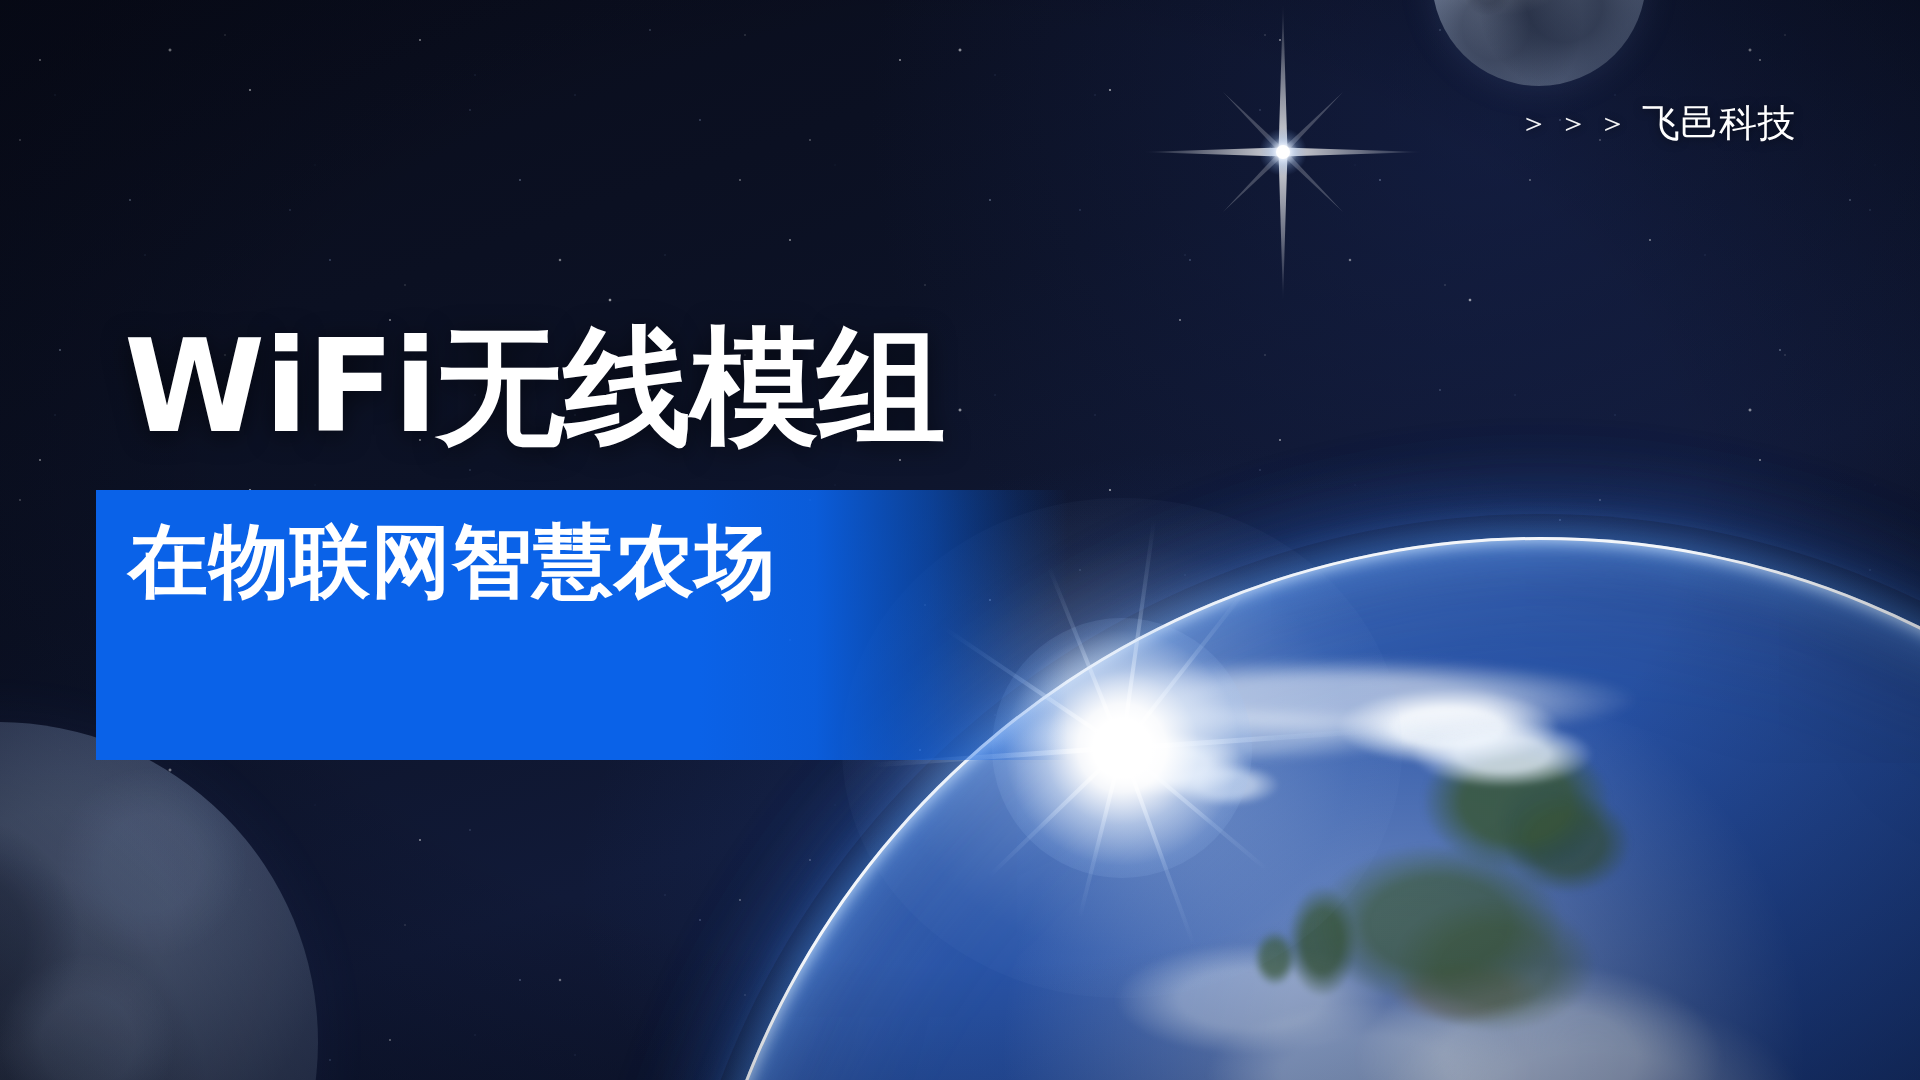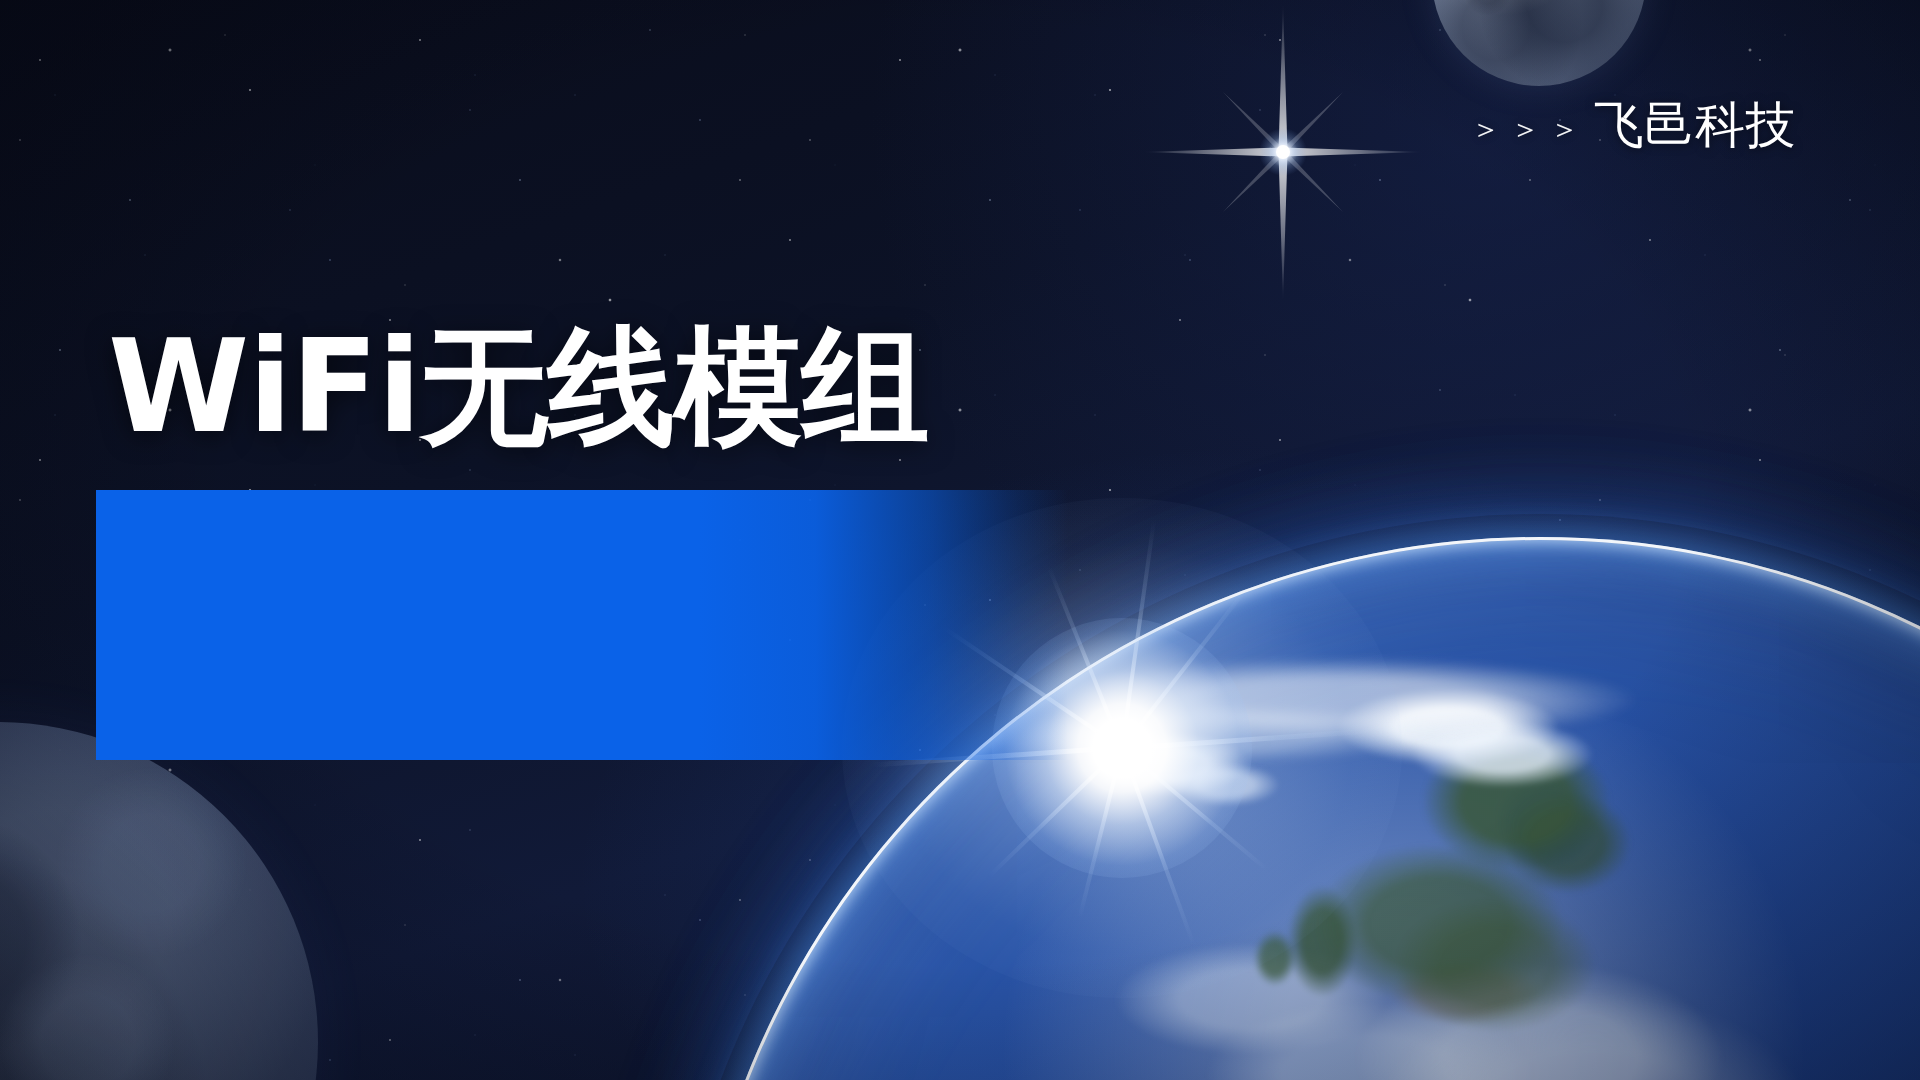--- a/index.html
+++ b/index.html
@@ -215,28 +215,28 @@
     display:flex; align-items:center;
     color:#fff;
     letter-spacing:.5px;
     text-shadow:0 1px 10px rgba(0,0,0,.55);
   }
   .logo .chev {
     font-size:30px; font-weight:400; line-height:1;
     margin-right:14px; color:#ffffff; opacity:.95;
   }
   .logo .brand {
-    font-size:50px; font-weight:400; line-height:1;
-    font-family:Liberation Mono, monospace;
+    font-size:38px; font-weight:400; line-height:1;
+    font-family:Liberation Serif, serif;
   }
 
   
   .headline {
     position:absolute;
-    left:108px; top:318px;
+    left:124px; top:318px;
     color:#ffffff;
     font-size:128px;
     line-height:1.08;
     font-weight:700;
     letter-spacing:-1px;
     white-space:nowrap;
     text-shadow:0 4px 26px rgba(0,0,0,.55);
     font-family:"DejaVu Sans","Liberation Sans",sans-serif;
   }
 
@@ -342,15 +342,16 @@
   <div class="logo">
     <span class="chev">＞ ＞ ＞</span>
     <span class="brand">飞邑科技</span>
   </div>
 
   <div class="headline">WiFi无线模组</div>
 
   <div class="band"></div>
 
   <div class="subtitle">
+    <div>在物联网智慧农场</div>
   </div>
 
 </div>
 
 </body></html>

